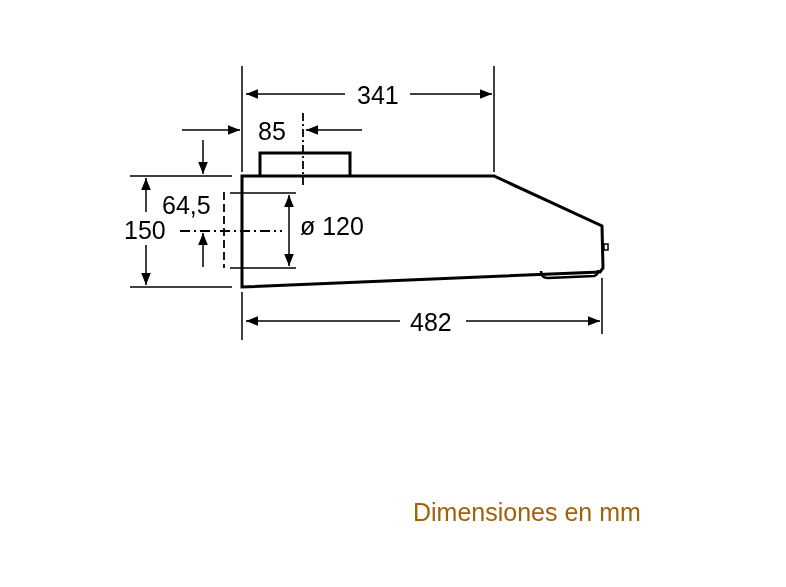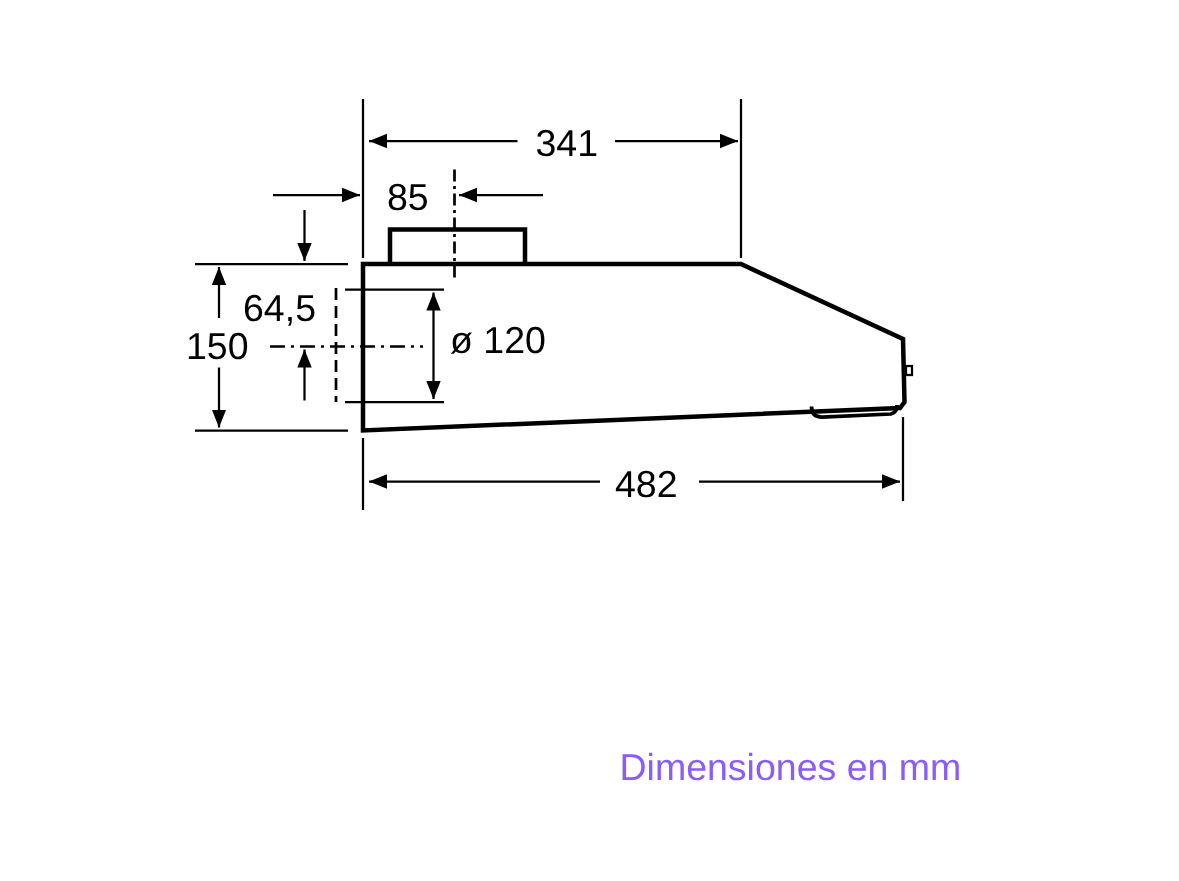--- a/index.html
+++ b/index.html
@@ -1,19 +1,19 @@
 <!DOCTYPE html>
 <html><head>
 <meta charset="utf-8">
 <style>
   html, body { margin: 0; padding: 0; background: #ffffff; }
   body { width: 786px; height: 587px; position: relative; overflow: hidden; }
   #drawing { position: absolute; left: 0; top: 0; }
   .dim-text { font-family: "Liberation Sans", sans-serif; font-size: 25px; fill: #000; }
-  .caption { position: absolute; left: 413px; top: 498px; font-family: "Liberation Sans", sans-serif; font-size: 25px; color: #8b5cf6; }
+  .caption { position: absolute; left: 413px; top: 498px; font-family: "Liberation Sans", sans-serif; font-size: 25px; color: #a16207; }
 </style>
 </head>
 <body>
 
 <svg id="drawing" width="786" height="587" viewBox="0 0 786 587" xmlns="http://www.w3.org/2000/svg">
   <defs>
     <marker id="arr" viewBox="0 0 10 10" refX="10" refY="5" markerWidth="8" markerHeight="8" orient="auto-start-reverse">
       <path d="M0,1 L10,5 L0,9 z" fill="#000"></path>
     </marker>
   </defs>

